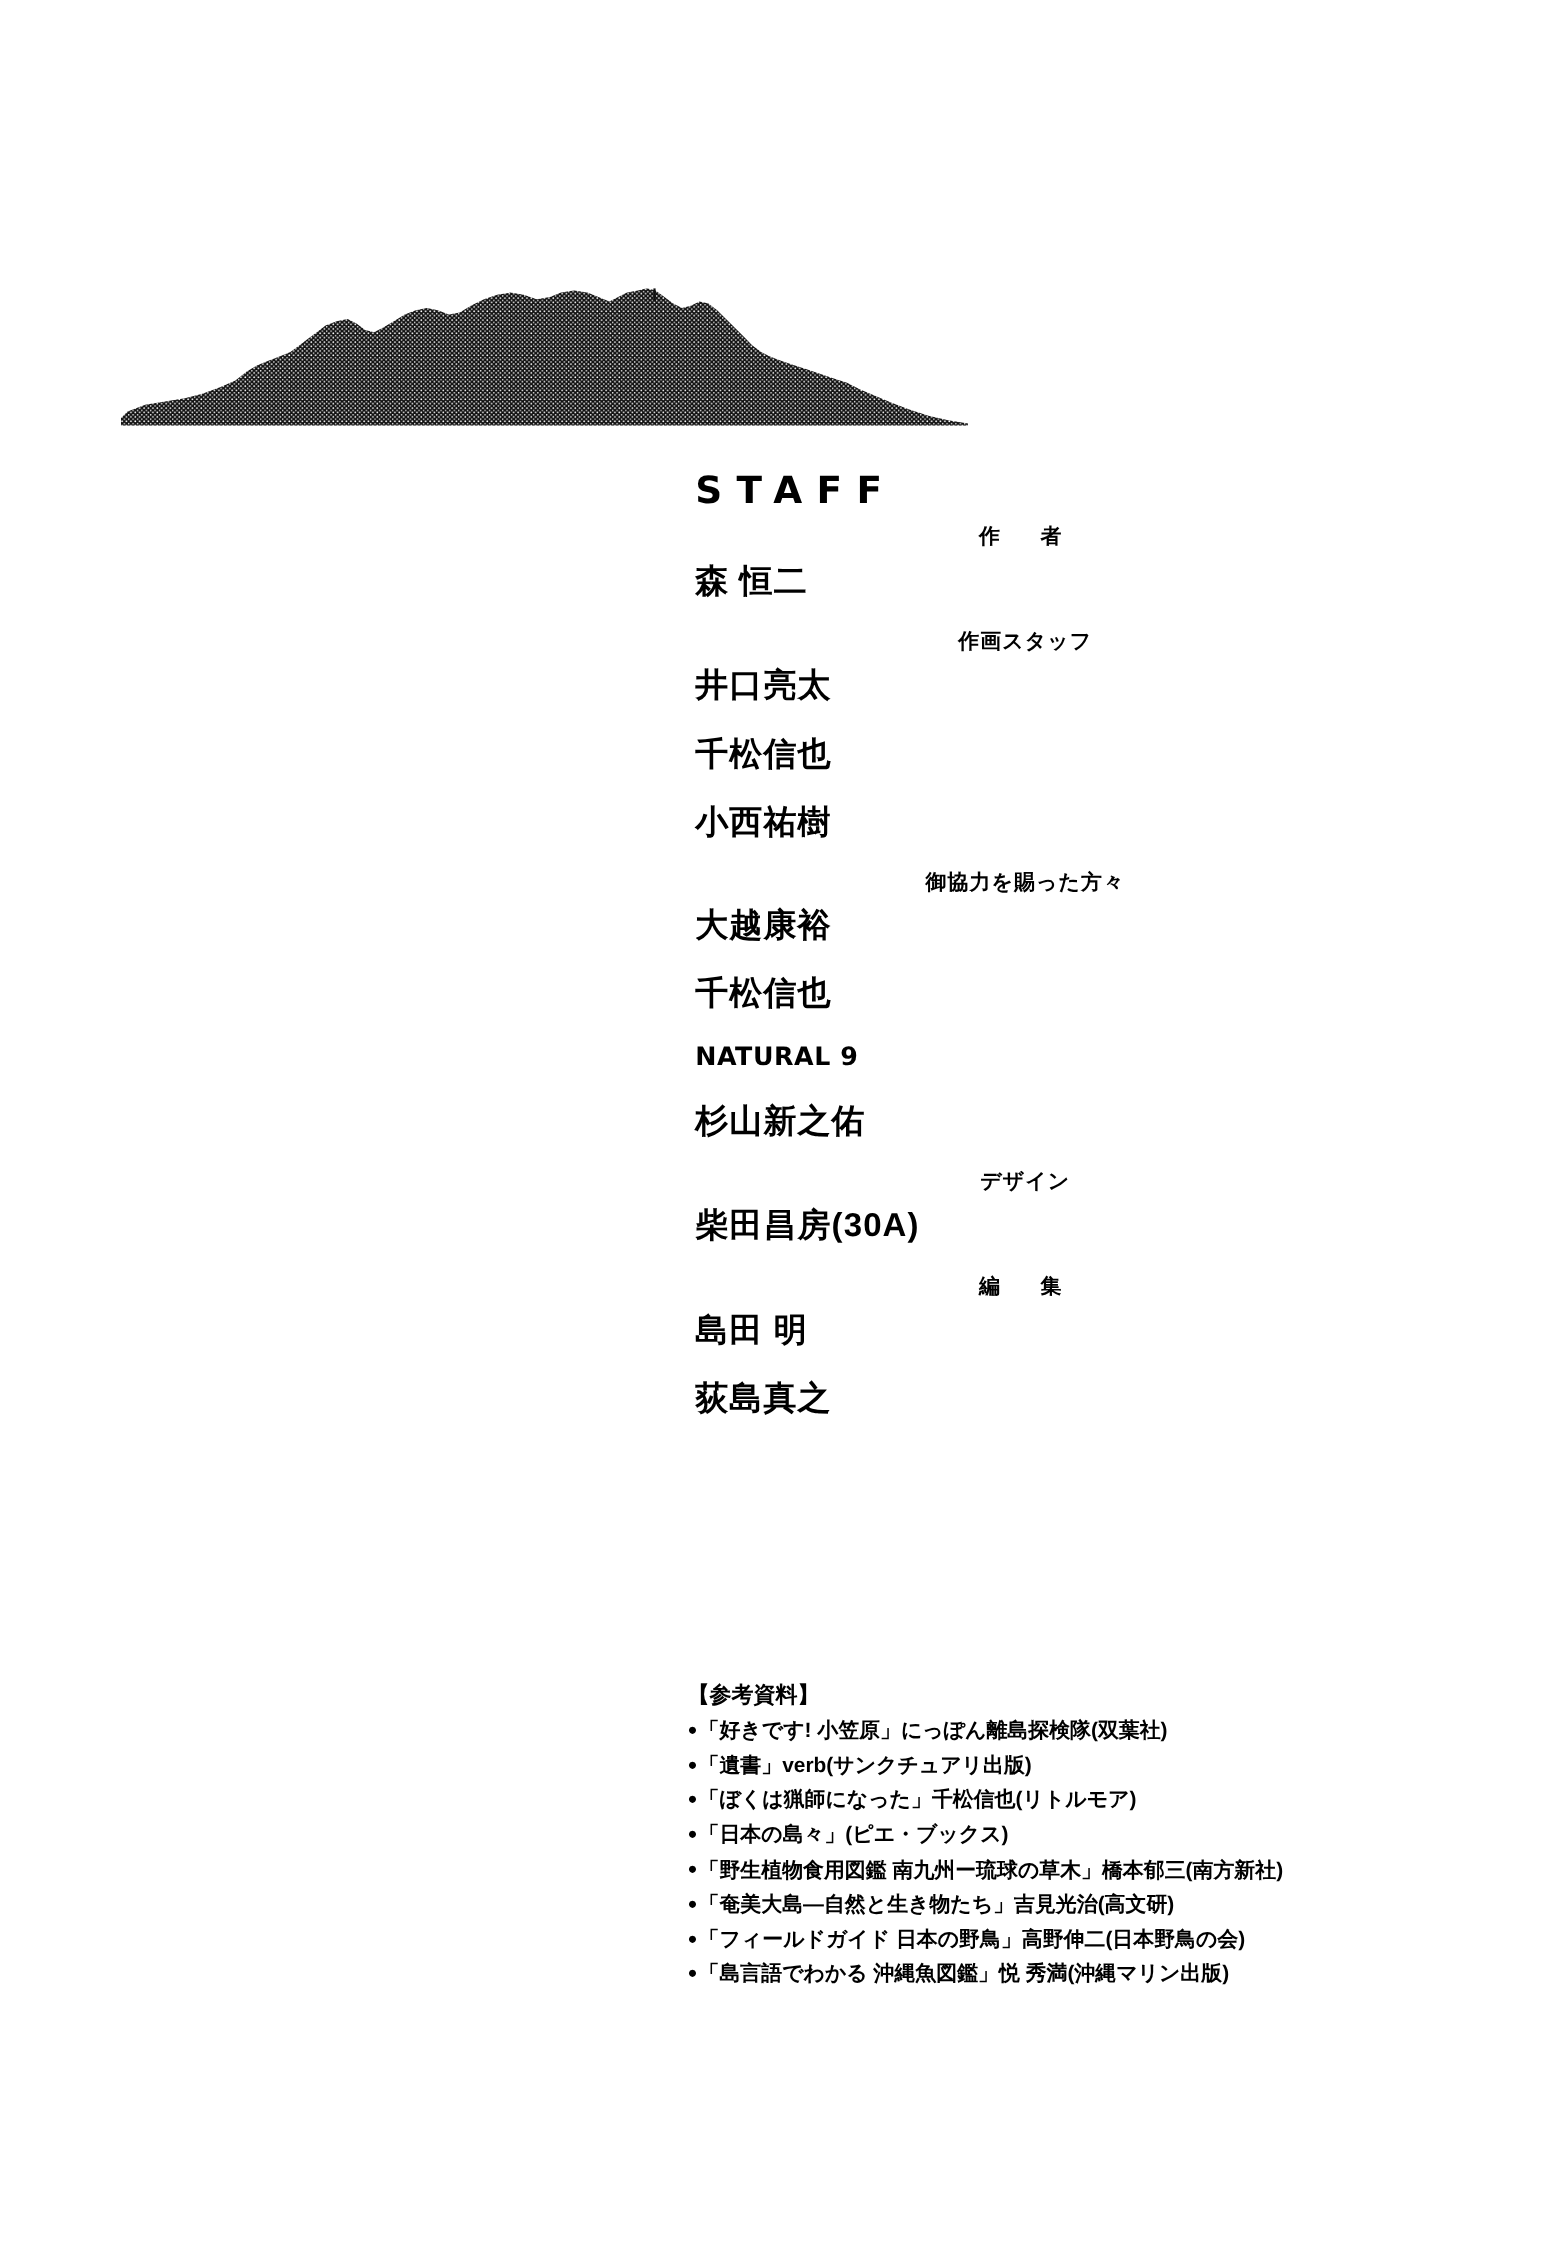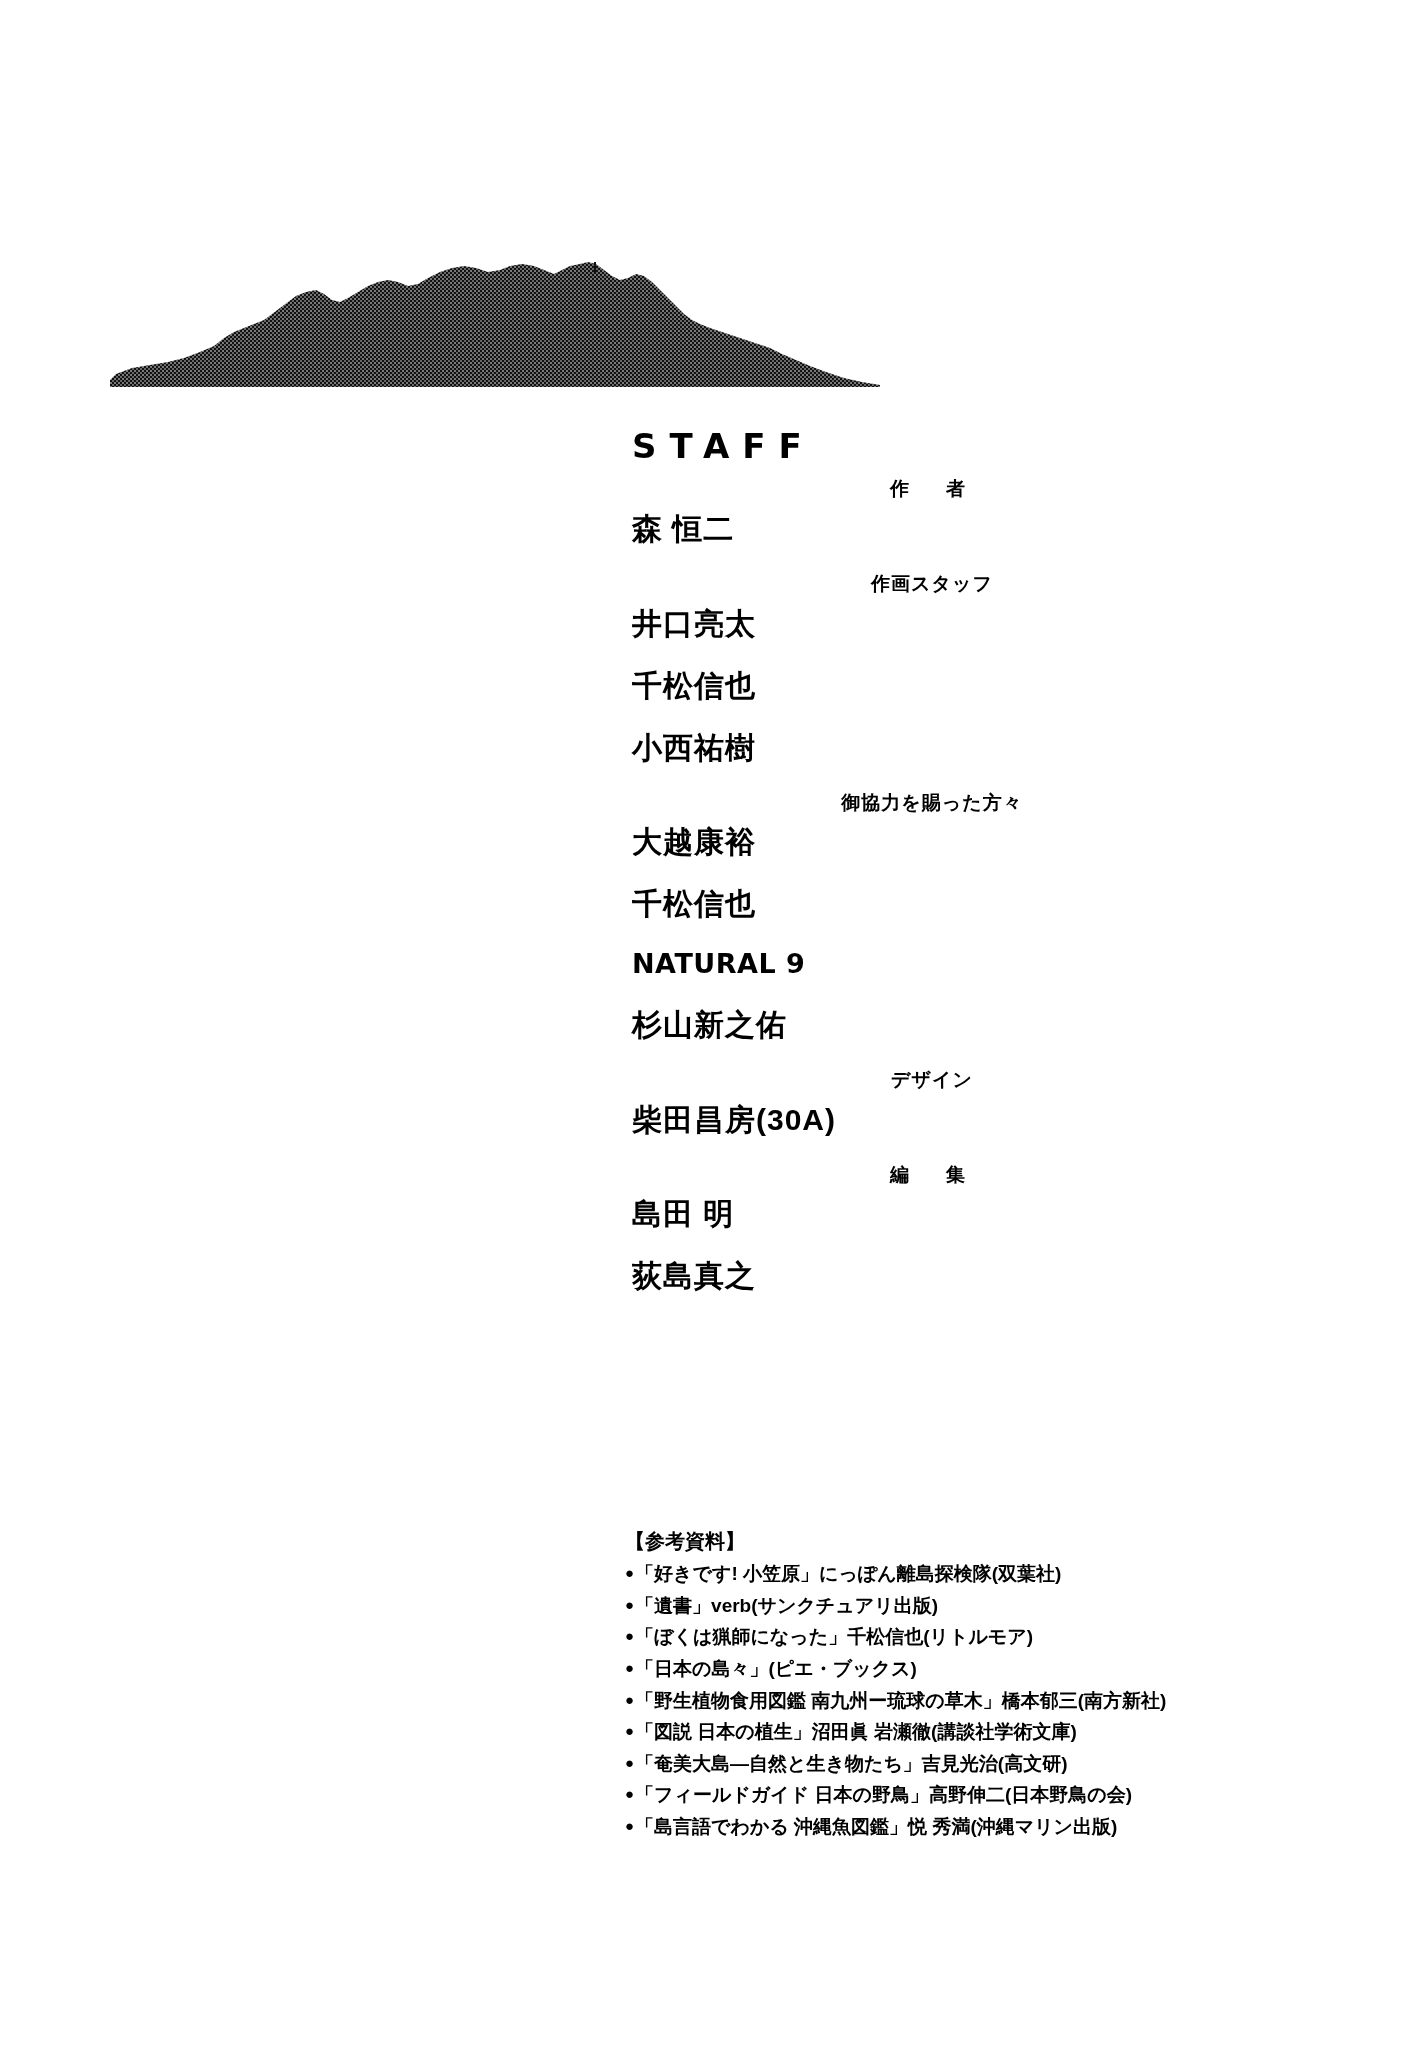--- a/index.html
+++ b/index.html
@@ -70,21 +70,21 @@
   }
   .name {
     font-size: 30px;
     font-weight: bold;
     letter-spacing: 1px;
     margin: 0 0 26px 0;
     line-height: 1.2;
   }
   .name.latin {
     font-family: "DejaVu Sans", sans-serif;
-    font-size: 27px;
+    font-size: 23px;
     letter-spacing: 0.5px;
   }
 
   
   .references {
     position: absolute;
     left: 625px;
     top: 1528px;
     width: 700px;
   }
@@ -177,19 +177,18 @@
   </div>
 
   <div class="references">
     <p class="ref-title">【参考資料】</p>
 
     <p class="ref-item"><span class="ref-bullet">●</span><span>「好きです! 小笠原」にっぽん離島探検隊(双葉社)</span></p>
     <p class="ref-item"><span class="ref-bullet">●</span><span>「遺書」verb(サンクチュアリ出版)</span></p>
     <p class="ref-item"><span class="ref-bullet">●</span><span>「ぼくは猟師になった」千松信也(リトルモア)</span></p>
     <p class="ref-item"><span class="ref-bullet">●</span><span>「日本の島々」(ピエ・ブックス)</span></p>
     <p class="ref-item"><span class="ref-bullet">●</span><span>「野生植物食用図鑑 南九州ー琉球の草木」橋本郁三(南方新社)</span></p>
-    <p class="ref-item"><span class="ref-bullet">●</span><span>「図説 日本の植生」沼田眞 岩瀬徹(講談社学術文庫)</span></p>
     <p class="ref-item"><span class="ref-bullet">●</span><span>「奄美大島―自然と生き物たち」吉見光治(高文研)</span></p>
     <p class="ref-item"><span class="ref-bullet">●</span><span>「フィールドガイド 日本の野鳥」高野伸二(日本野鳥の会)</span></p>
     <p class="ref-item"><span class="ref-bullet">●</span><span>「島言語でわかる 沖縄魚図鑑」悦 秀満(沖縄マリン出版)</span></p>
   </div>
 
 </div>
 
 </body></html>

